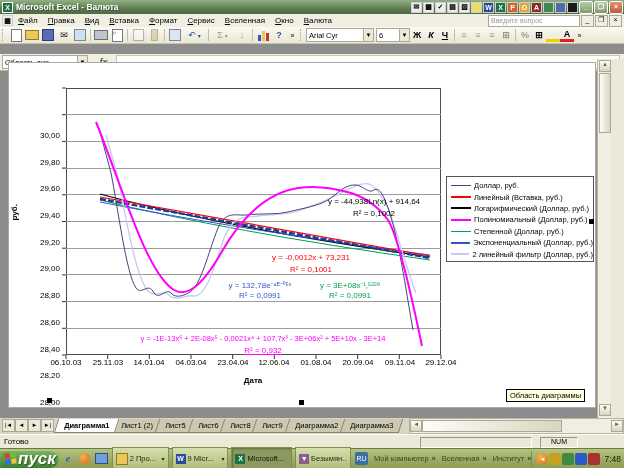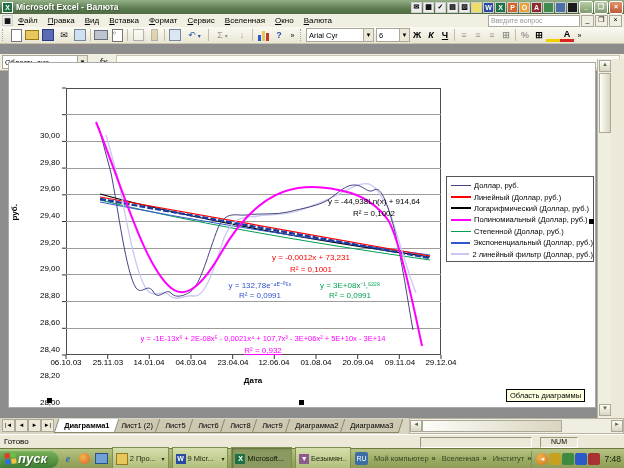--- a/index.html
+++ b/index.html
@@ -47,21 +47,21 @@
   .tab{height:13px;margin-top:1px;padding:0 7px;background:#CDC8B1;border:1px solid #8a866f;border-top:none;transform:skewX(-18deg);display:flex;align-items:center;margin-left:-4px;}
   .tab>span{transform:skewX(18deg);font-size:7.5px;white-space:nowrap;}
   .tab.active{background:#fff;z-index:3;position:relative;}
   .tab.active>span{font-weight:bold;}
   
   .statusbar{left:0;top:434px;width:624px;height:14px;background:#ECE9D8;border-top:1px solid #fff;box-sizing:border-box;}
   .sunken{border:1px solid;border-color:#9a967f #fff #fff #9a967f;font-size:7px;text-align:center;}
   
   .taskbar{left:0;top:448px;width:624px;height:20px;background:linear-gradient(#B6C383,#9AAa62 60%,#8E9E57);border-top:1px solid #6B7A42;box-sizing:border-box;display:flex;align-items:center;}
   .startbtn{height:18px;width:60px;border-radius:0 9px 9px 0;background:linear-gradient(#7FB35B,#3E7F34);display:flex;align-items:center;box-shadow:inset 0 1px 1px #A9D08B;}
-  .starttext{color:#fff;font-weight:bold;font-style:italic;font-size:13px;margin-left:2px;text-shadow:1px 1px 1px #2A5A24;}
+  .starttext{color:#fff;font-weight:bold;font-style:italic;font-size:17px;margin-left:2px;text-shadow:1px 1px 1px #2A5A24;}
   .winflag{width:11px;height:11px;margin-left:5px;display:grid;grid-template-columns:5px 5px;grid-gap:1px;transform:rotate(-8deg);}
   .winflag i{display:block;height:5px;}
   .ql{width:15px;height:15px;margin-left:2px;display:flex;align-items:center;justify-content:center;font-size:10px;}
   .taskbtn{height:24px;margin-left:3px;border-radius:0;background:linear-gradient(#D6DFAC,#AEBB77);border:1px solid #7F8F52;display:flex;align-items:center;padding:0 3px;font-size:7.5px;color:#1d2a10;box-sizing:border-box;}
   .taskbtn.active{background:#8A9A60;box-shadow:inset 1px 1px 2px #5F6F3C;color:#0d150a;}
   .tbicon{width:10px;height:10px;margin-right:2px;font-size:7px;font-weight:bold;color:#fff;display:flex;align-items:center;justify-content:center;}
   .dtoolbar{display:flex;align-items:center;margin-left:6px;font-size:7.5px;color:#3A4526;white-space:nowrap;}
   .trayicon{width:12px;height:12px;margin-left:1px;border-radius:2px;font-size:7px;color:#fff;display:flex;align-items:center;justify-content:center;}
 </style>
 </head>
@@ -287,21 +287,21 @@
 
   <div class="abs" style="left:253px;top:376px;transform:translateX(-50%);font-weight:bold;font-size:8px;">Дата</div>
 
   <div class="abs legend">
     <div class="lgrow">
         <span class="lgline" style="border-top:1px solid #44447E;"></span>
         <span class="lgtext">Доллар, руб.</span>
       </div>
     <div class="lgrow">
         <span class="lgline" style="border-top:2px solid #FF0000;"></span>
-        <span class="lgtext">Линейный (Доллар, руб.)</span>
+        <span class="lgtext">Линейный (Вставка, руб.)</span>
       </div>
     <div class="lgrow">
         <span class="lgline" style="border-top:2px solid #000000;"></span>
         <span class="lgtext">Логарифмический (Доллар, руб.)</span>
       </div>
     <div class="lgrow">
         <span class="lgline" style="border-top:2px solid #FF00FF;"></span>
         <span class="lgtext">Полиномиальный (Доллар, руб.)</span>
       </div>
     <div class="lgrow">

